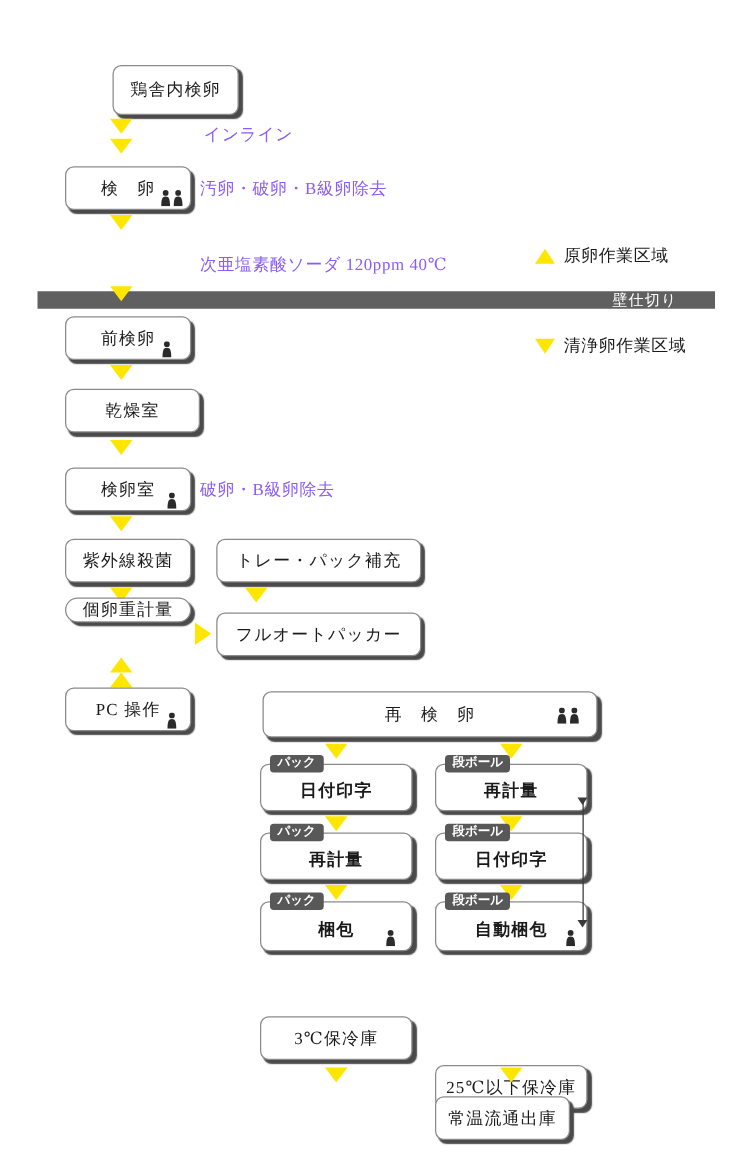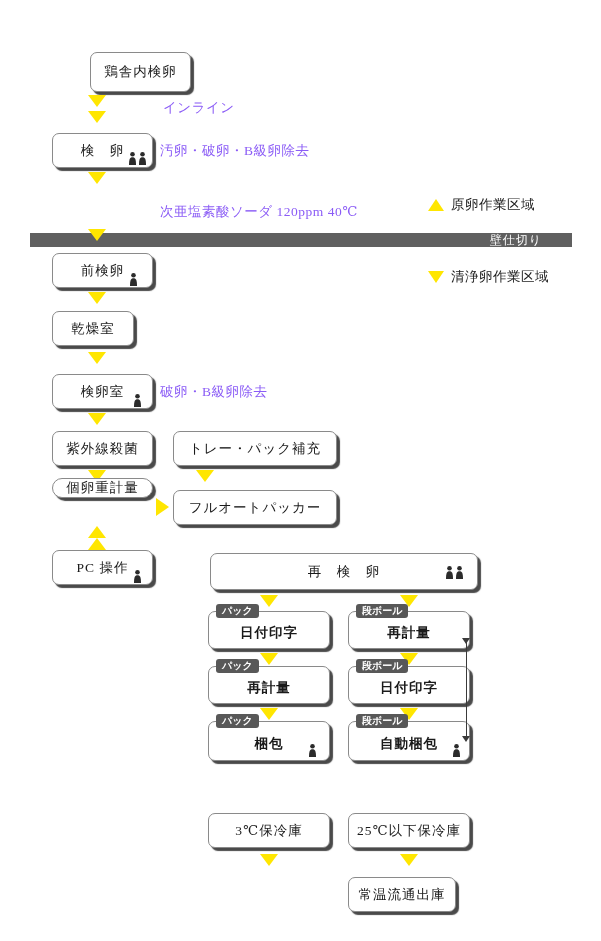--- a/index.html
+++ b/index.html
@@ -103,21 +103,21 @@
     </span>
   </div>
 
   <div class="area-note" style="left:428px;top:268px;">
     <span class="tri-down"></span>
     <span>清浄卵作業区域</span>
   </div>
 
   <div class="arrow-down" style="left:88px;top:292px;"></div>
 
-  <div class="box" style="left:52px;top:311px;width:82px;height:35px;">
+  <div class="box" style="left:52px;top:311px;width:108px;height:35px;">
     <span>乾燥室</span>
   </div>
 
   <div class="arrow-down" style="left:88px;top:352px;"></div>
 
   <div class="box" style="left:52px;top:374px;width:101px;height:35px;">
     <span>検卵室</span>
     <span class="workers" style="right:10px;bottom:1px;">
       <svg width="9" height="13" viewBox="0 0 9 13">
           <circle cx="4.5" cy="2.3" r="2.3" fill="#2b2b2b"></circle>
@@ -224,21 +224,21 @@
     </span>
   </div>
 
   <div class="vhead" style="left:462px;top:638px;"></div>
   <div class="vline" style="left:466px;top:640px;height:96px;"></div>
   <div class="vhead" style="left:462px;top:736px;"></div>
 
   <div class="box" style="left:208px;top:813px;width:122px;height:35px;">
     <span>3℃保冷庫</span>
   </div>
-  <div class="box" style="left:348px;top:813px;width:122px;height:35px;">
+  <div class="box" style="left:348px;top:852px;width:122px;height:35px;">
     <span>25℃以下保冷庫</span>
   </div>
 
   <div class="arrow-down" style="left:260px;top:854px;"></div>
   <div class="arrow-down" style="left:400px;top:854px;"></div>
 
   <div class="box" style="left:348px;top:877px;width:108px;height:35px;">
     <span>常温流通出庫</span>
   </div>
 

